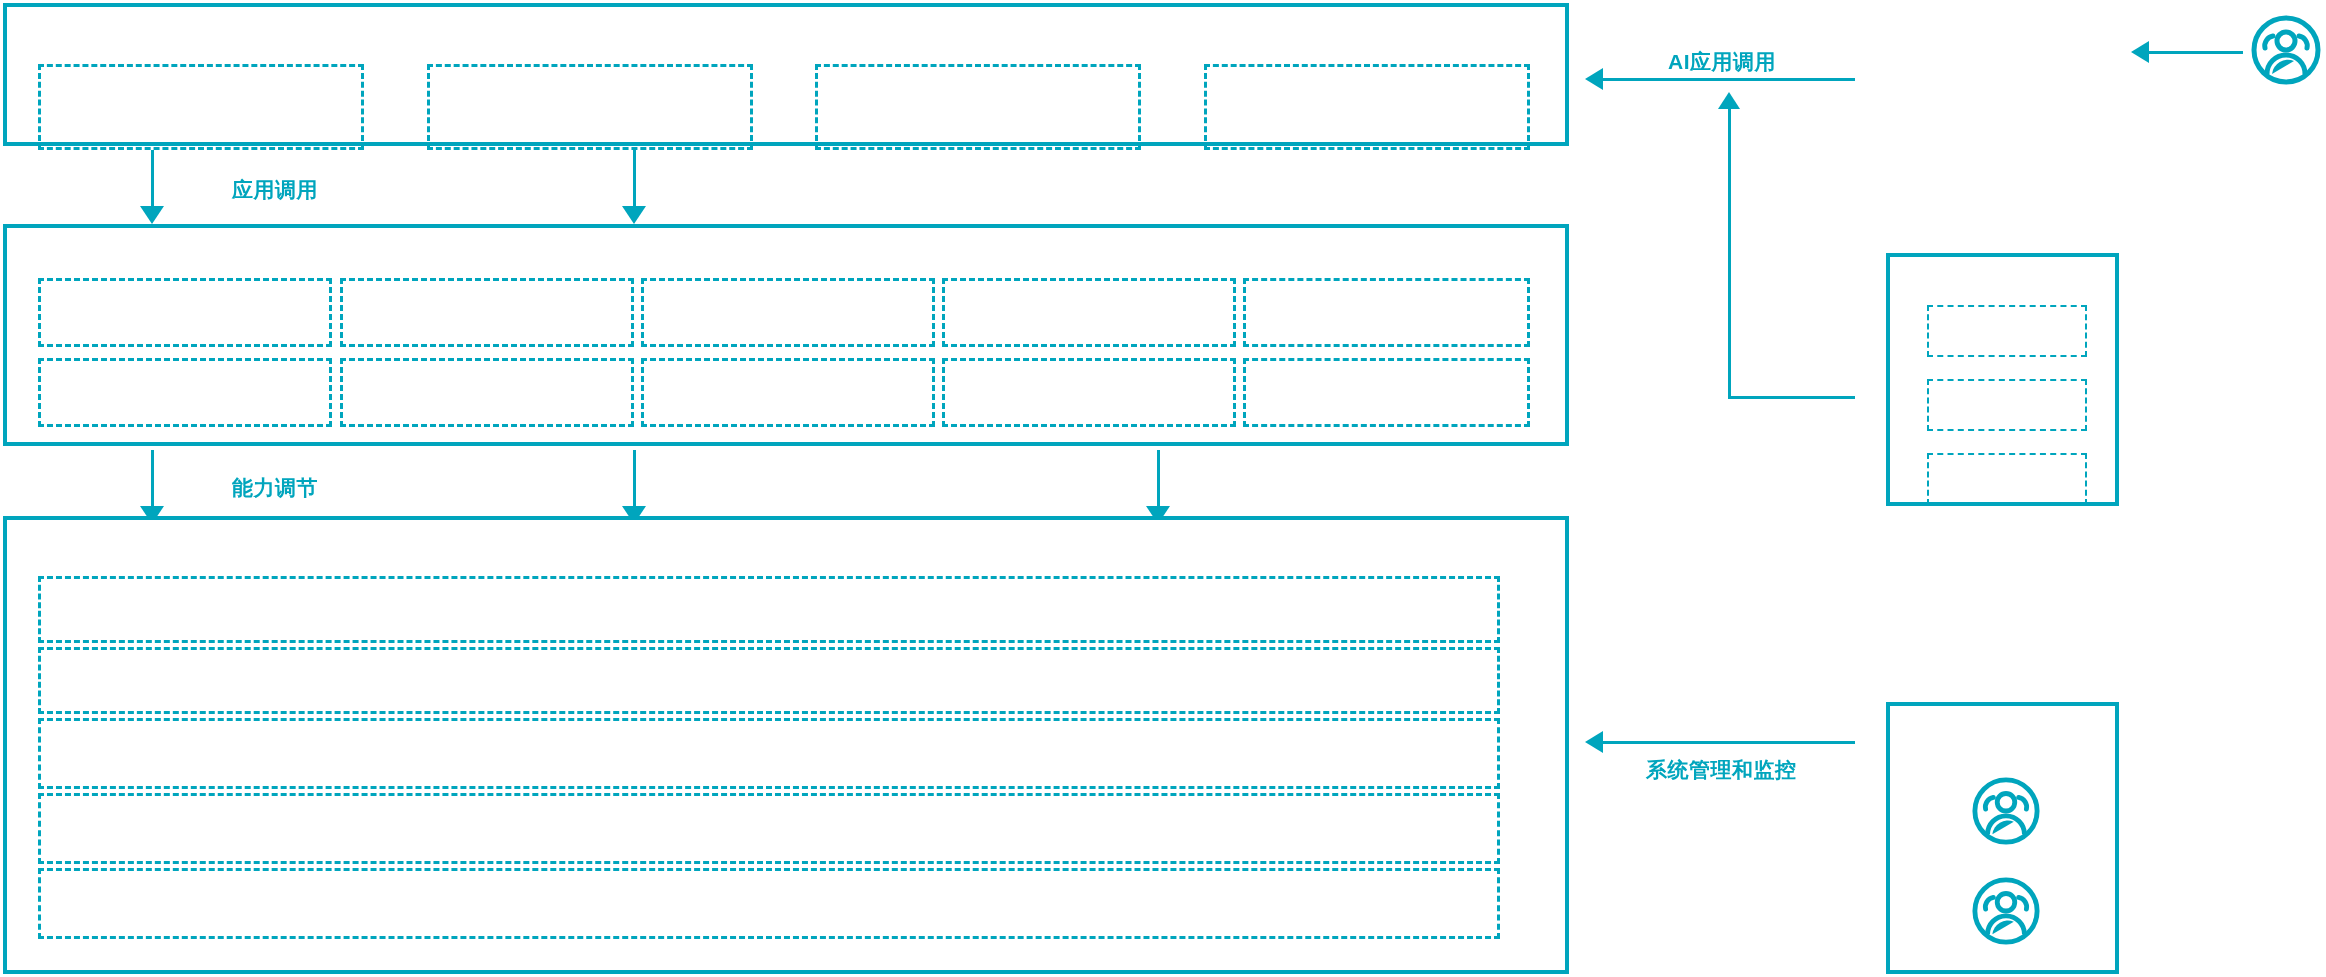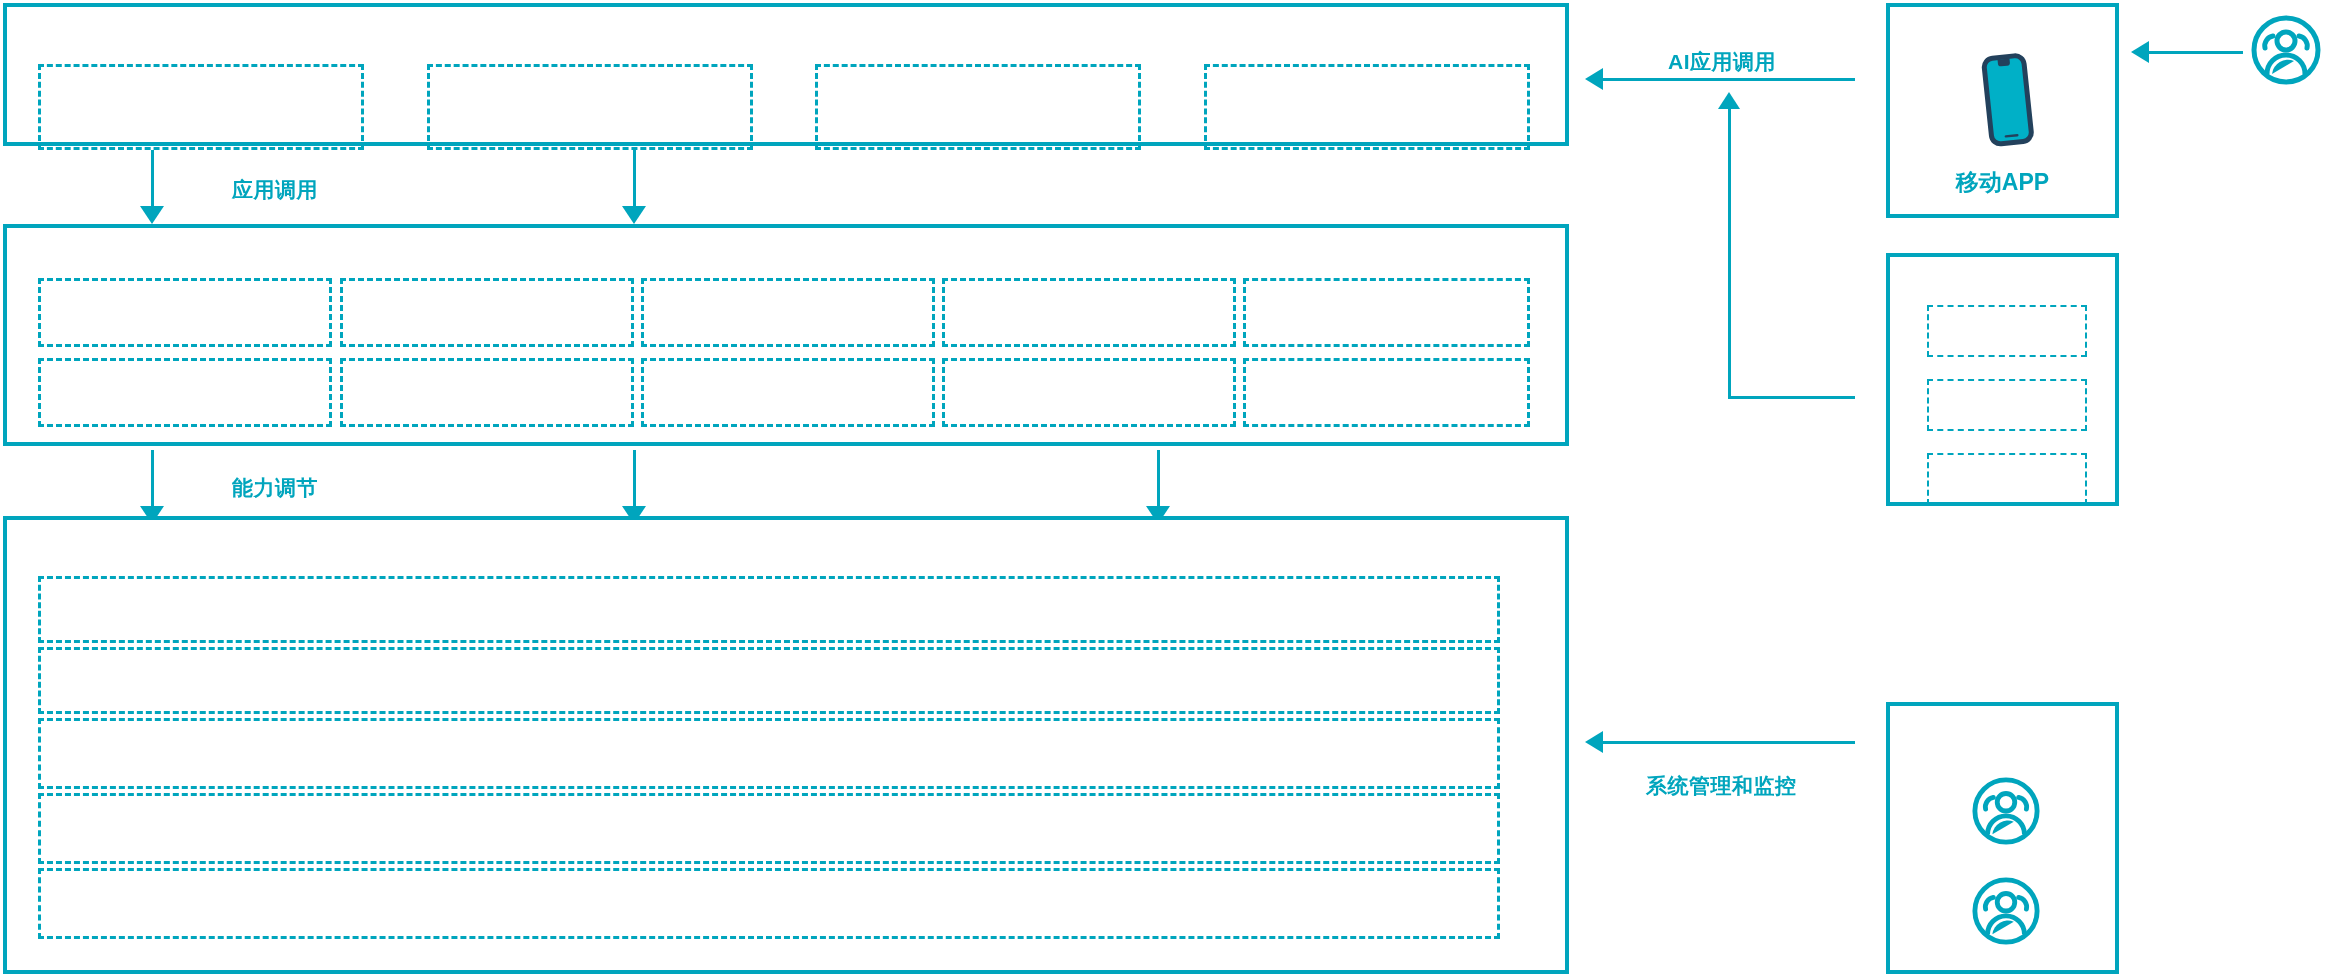--- a/index.html
+++ b/index.html
@@ -200,32 +200,20 @@
   </div>
   <div class="flow-label" style="left:1668px; top:48px;">AI应用调用</div>
 
   <div class="hline" style="left:1728px; top:396px; width:127px;"></div>
   <div class="elbow" style="left:1728px; top:108px; height:291px;"></div>
   <div class="arrow-up" style="left:1729px; top:92px;">
     <div class="shaft" style="height:0;"></div>
     <div class="head"></div>
   </div>
 
-  <div class="panel" style="left:1886px; top:3px; width:233px; height:215px;">
-    <div class="icon-wrap" style="left:76px; top:40px;">
-      <svg width="80" height="110" viewBox="0 0 80 110" xmlns="http://www.w3.org/2000/svg">
-        <g transform="rotate(-6 40 55)">
-          <rect x="22" y="10" width="40" height="86" rx="9" ry="9" fill="#00b0c7" stroke="#23415c" stroke-width="5"></rect>
-          <path d="M36 12 h12 v4 a3 3 0 0 1 -3 3 h-6 a3 3 0 0 1 -3 -3 z" fill="#23415c"></path>
-          <rect x="35" y="88" width="14" height="2.4" rx="1.2" fill="#23415c"></rect>
-        </g>
-      </svg>
-    </div>
-    <div class="box-caption" style="top:160px;">移动APP</div>
-  </div>
 
   <div class="icon-wrap" style="left:2250px; top:12px;">
     <svg width="72" height="76" viewBox="0 0 72 76" xmlns="http://www.w3.org/2000/svg">
       <circle cx="36" cy="38" r="32" fill="none" stroke="#00a5bd" stroke-width="5"></circle>
       <circle cx="36" cy="29" r="9" fill="none" stroke="#00a5bd" stroke-width="5"></circle>
       <path d="M15 36 a10 10 0 0 1 8 -12" fill="none" stroke="#00a5bd" stroke-width="5" stroke-linecap="round"></path>
       <path d="M57 36 a10 10 0 0 0 -8 -12" fill="none" stroke="#00a5bd" stroke-width="5" stroke-linecap="round"></path>
       <path d="M17 62 a19 19 0 0 1 38 0" fill="none" stroke="#00a5bd" stroke-width="5"></path>
       <path d="M22 62 a16 16 0 0 1 22 -13 l-22 13 z" fill="#00a5bd"></path>
     </svg>
@@ -239,21 +227,21 @@
   <div class="panel" style="left:1886px; top:253px; width:233px; height:253px;">
     <div class="dbox" style="left:37px; top:48px; width:160px; height:52px; border-width:2px;"></div>
     <div class="dbox" style="left:37px; top:122px; width:160px; height:52px; border-width:2px;"></div>
     <div class="dbox" style="left:37px; top:196px; width:160px; height:52px; border-width:2px;"></div>
   </div>
 
   <div class="arrow-left" style="left:1585px; top:742px; width:270px;">
     <div class="shaft" style="width:254px;"></div>
     <div class="head"></div>
   </div>
-  <div class="flow-label" style="left:1646px; top:756px;margin-top:16px;">系统管理和监控</div>
+  <div class="flow-label" style="left:1646px; top:756px;">系统管理和监控</div>
 
   <div class="panel" style="left:1886px; top:702px; width:233px; height:272px;">
     <div class="icon-wrap" style="left:81px; top:68px;">
       <svg width="70" height="74" viewBox="0 0 72 76" xmlns="http://www.w3.org/2000/svg">
         <circle cx="36" cy="38" r="32" fill="none" stroke="#00a5bd" stroke-width="5"></circle>
         <circle cx="36" cy="29" r="9" fill="none" stroke="#00a5bd" stroke-width="5"></circle>
         <path d="M15 36 a10 10 0 0 1 8 -12" fill="none" stroke="#00a5bd" stroke-width="5" stroke-linecap="round"></path>
         <path d="M57 36 a10 10 0 0 0 -8 -12" fill="none" stroke="#00a5bd" stroke-width="5" stroke-linecap="round"></path>
         <path d="M17 62 a19 19 0 0 1 38 0" fill="none" stroke="#00a5bd" stroke-width="5"></path>
         <path d="M22 62 a16 16 0 0 1 22 -13 l-22 13 z" fill="#00a5bd"></path>

